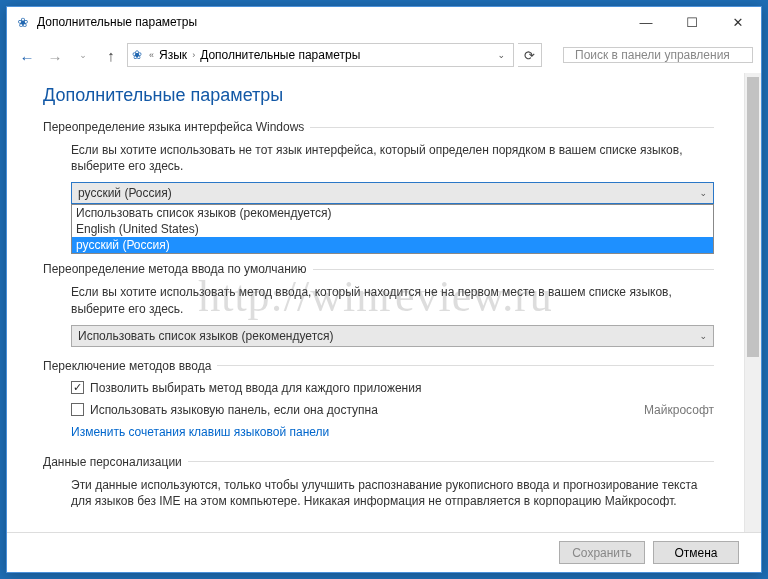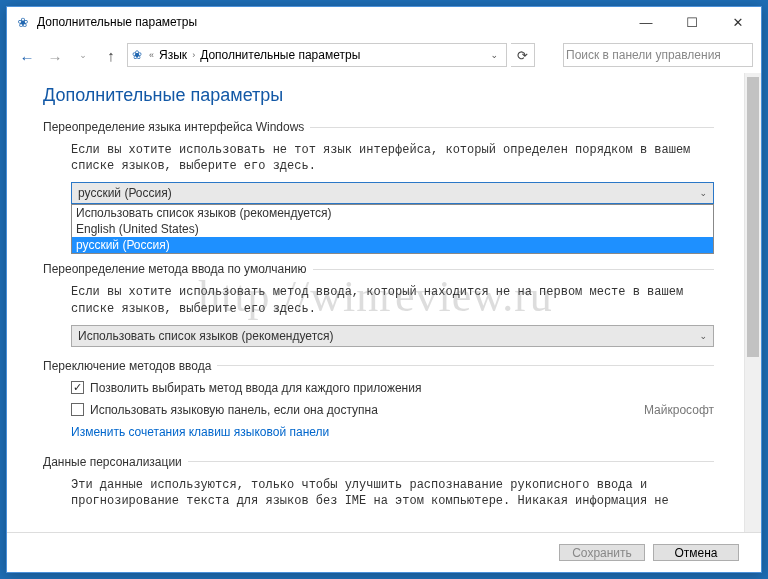--- a/index.html
+++ b/index.html
@@ -66,23 +66,23 @@
     gap: 2px;
   }
   .breadcrumb .bc-icon { font-size:12px; color:#2167b1; margin-right:2px; }
   .bc-sep { color:#666; padding:0 3px; font-size:9px; }
   .bc-chevron-end { margin-left:auto; margin-right:4px; font-size:9px; color:#555; }
   .refresh-btn {
     width:24px; height:24px; border:1px solid #ccc; border-left:none;
     display:flex; align-items:center; justify-content:center; font-size:13px; color:#444;
   }
   .search {
-    width: 190px; height:24px;
-    border:1px solid #ccc; margin-left:24px;
-    padding:0 2px; font-size:12px; color:#888;
+    width: 190px; height:16px;
+    border:1px solid #ccc; margin-left:17px;
+    padding:0 11px; font-size:12px; color:#888;
     display:flex; align-items:center;
   }
   
   .content-wrap { flex:1; position:relative; overflow:hidden; display:flex; }
   .content {
     flex:1;
     padding: 12px 30px 8px 36px;
     overflow-y: hidden;
     color:#000;
     position:relative;
@@ -96,21 +96,21 @@
     background:#c2c2c2;
   }
   h1.page-title { color:#1258a6; font-weight:400; font-size:18px; margin-bottom:14px; }
   .group { margin-bottom:12px; }
   .group-header {
     display:flex; align-items:center; gap:6px; margin-bottom:8px;
   }
   .group-header .label { font-size:12px; color:#333; white-space:nowrap; }
   .group-header .line { flex:1; height:1px; background:#ddd; }
   .group-body { padding-left:28px; font-size:12px; color:#333; }
-  .desc { margin-bottom:8px; line-height:1.35;font-family:Liberation Mono, monospace; }
+  .desc { margin-bottom:8px; line-height:1.35; }
   .select {
     width:100%; height:22px;
     border:1px solid #aaa;
     background:#e8e8e8;
     display:flex; align-items:center; padding:0 6px;
     position:relative; font-size:12px;
   }
   .select.focused { border:1px solid #2a77c7; background:#e8e8e8; }
   .select .chev { margin-left:auto; font-size:9px; color:#555; }
   .dropdown {
@@ -135,21 +135,21 @@
     pointer-events:none; letter-spacing:1px;
     font-family: Georgia, serif;
   }
   
   .button-bar {
     height:40px; border-top:1px solid #ddd;
     display:flex; align-items:center; justify-content:flex-end;
     padding-right:22px; gap:8px; background:#fff;
   }
   .btn {
-    min-width:86px; height:17px;
+    min-width:86px; height:23px;
     border:1px solid #adadad; background:#e1e1e1;
     font-size:12px; display:flex; align-items:center; justify-content:center;
   }
   .btn.disabled { color:#888; }
 </style>
 </head>
 <body>
 
 <div class="window">
 

